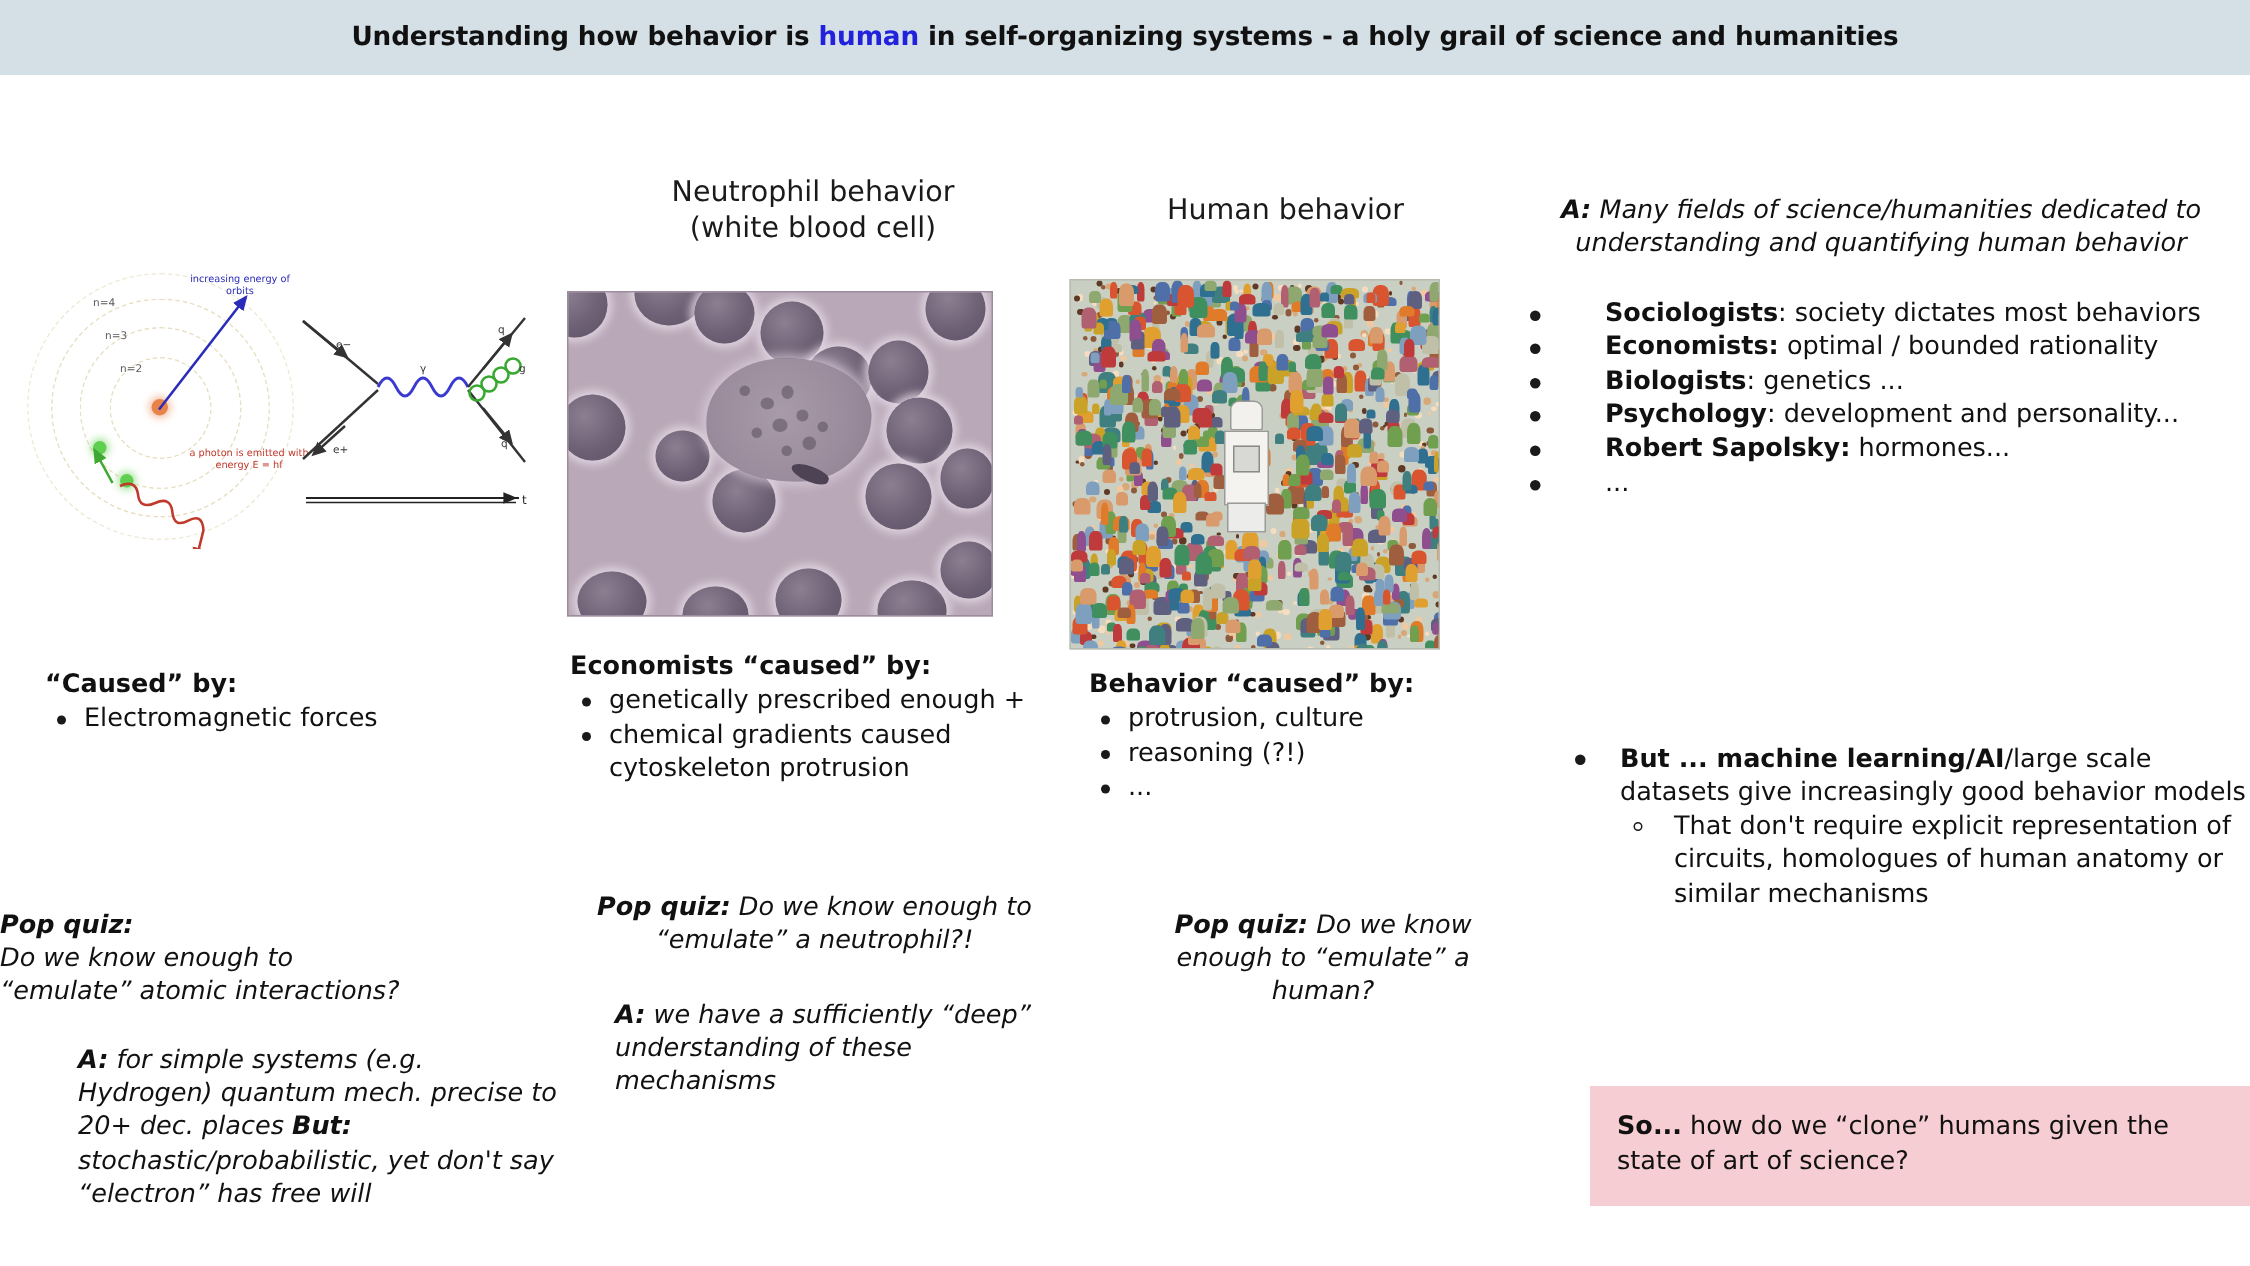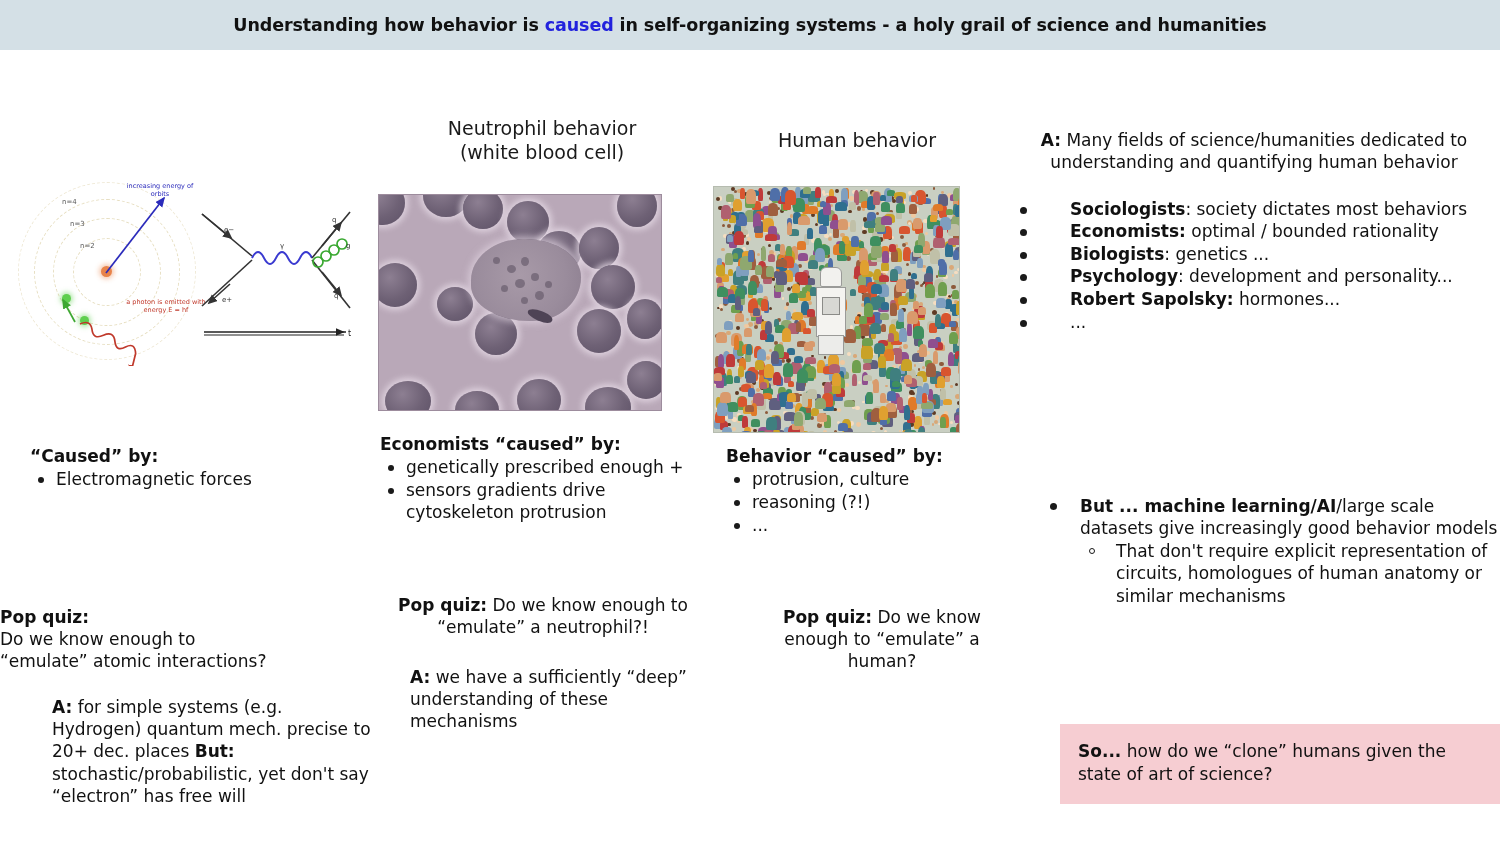--- a/index.html
+++ b/index.html
@@ -33,21 +33,21 @@
   .lead{font-size:17px;font-weight:bold;color:#111;}
   ul.b{margin:2px 0 0 0;padding:0;list-style:none;}
   ul.b > li{
     position:relative;padding-left:26px;font-size:17px;line-height:1.30;
     margin-bottom:1px;
   }
   ul.b > li::before{
     content:"";position:absolute;left:8px;top:9px;
     width:6px;height:6px;border-radius:50%;background:#1a1a1a;
   }
-  .txt{font-size:17px;line-height:1.30;color:#111;}
+  .txt{font-size:17px;line-height:1.30;color:#111;font-style:italic;}
   .b-b{font-weight:bold;}
 
   
   #col1{left:0;top:128px;width:372px;}
   #col1 .col-title{width:372px;}
   .fig1{position:relative;width:350px;height:200px;margin:48px 0 0 8px;}
 
   .atom{position:absolute;left:10px;top:0;width:180px;height:190px;}
   .shell{position:absolute;border:1.4px dashed #e7dfc2;border-radius:50%;}
   .s1{left:55px;top:62px;width:66px;height:66px;}
@@ -141,21 +141,21 @@
     position:absolute;left:48px;top:594px;width:440px;
     background:#f6cdd2;padding:16px 18px 18px 18px;box-sizing:border-box;
   }
   .sobox .t{font-size:17px;line-height:1.34;}
 </style>
 </head>
 <body>
 
 <div class="header">
   <div class="header-title">
-    <span>Understanding how behavior is </span><span class="hl">caused</span><span> in self-organizing systems - a holy grail of science and humanities</span>
+    <span>Understanding how behavior is </span><span class="hl">human</span><span> in self-organizing systems - a holy grail of science and humanities</span>
   </div>
 </div>
 
 <div class="col" id="col1">
 
 
   <div class="fig1">
 
     <div class="atom">
       <div class="shell s4"></div>
@@ -283,21 +283,21 @@
       <div class="gran" style="left:50px;top:58px;width:7px;height:7px;"></div>
       <div class="gran" style="left:74px;top:42px;width:7px;height:7px;"></div>
     </div>
     <div class="tail"></div>
   </div>
 
   <div class="caus">
     <div class="lead">Economists “caused” by:</div>
     <ul class="b">
       <li>genetically prescribed enough +</li>
-      <li>sensors gradients drive cytoskeleton protrusion</li>
+      <li>chemical gradients caused cytoskeleton protrusion</li>
     </ul>
   </div>
 
   <div class="quiz">
     <div class="txt">
       <span class="b-b">Pop quiz:</span><span> Do we know enough to “emulate” a neutrophil?!</span>
     </div>
     <div class="txt ans">
       <span class="b-b">A:</span><span> we have a sufficiently “deep” understanding of these mechanisms</span>
     </div>

